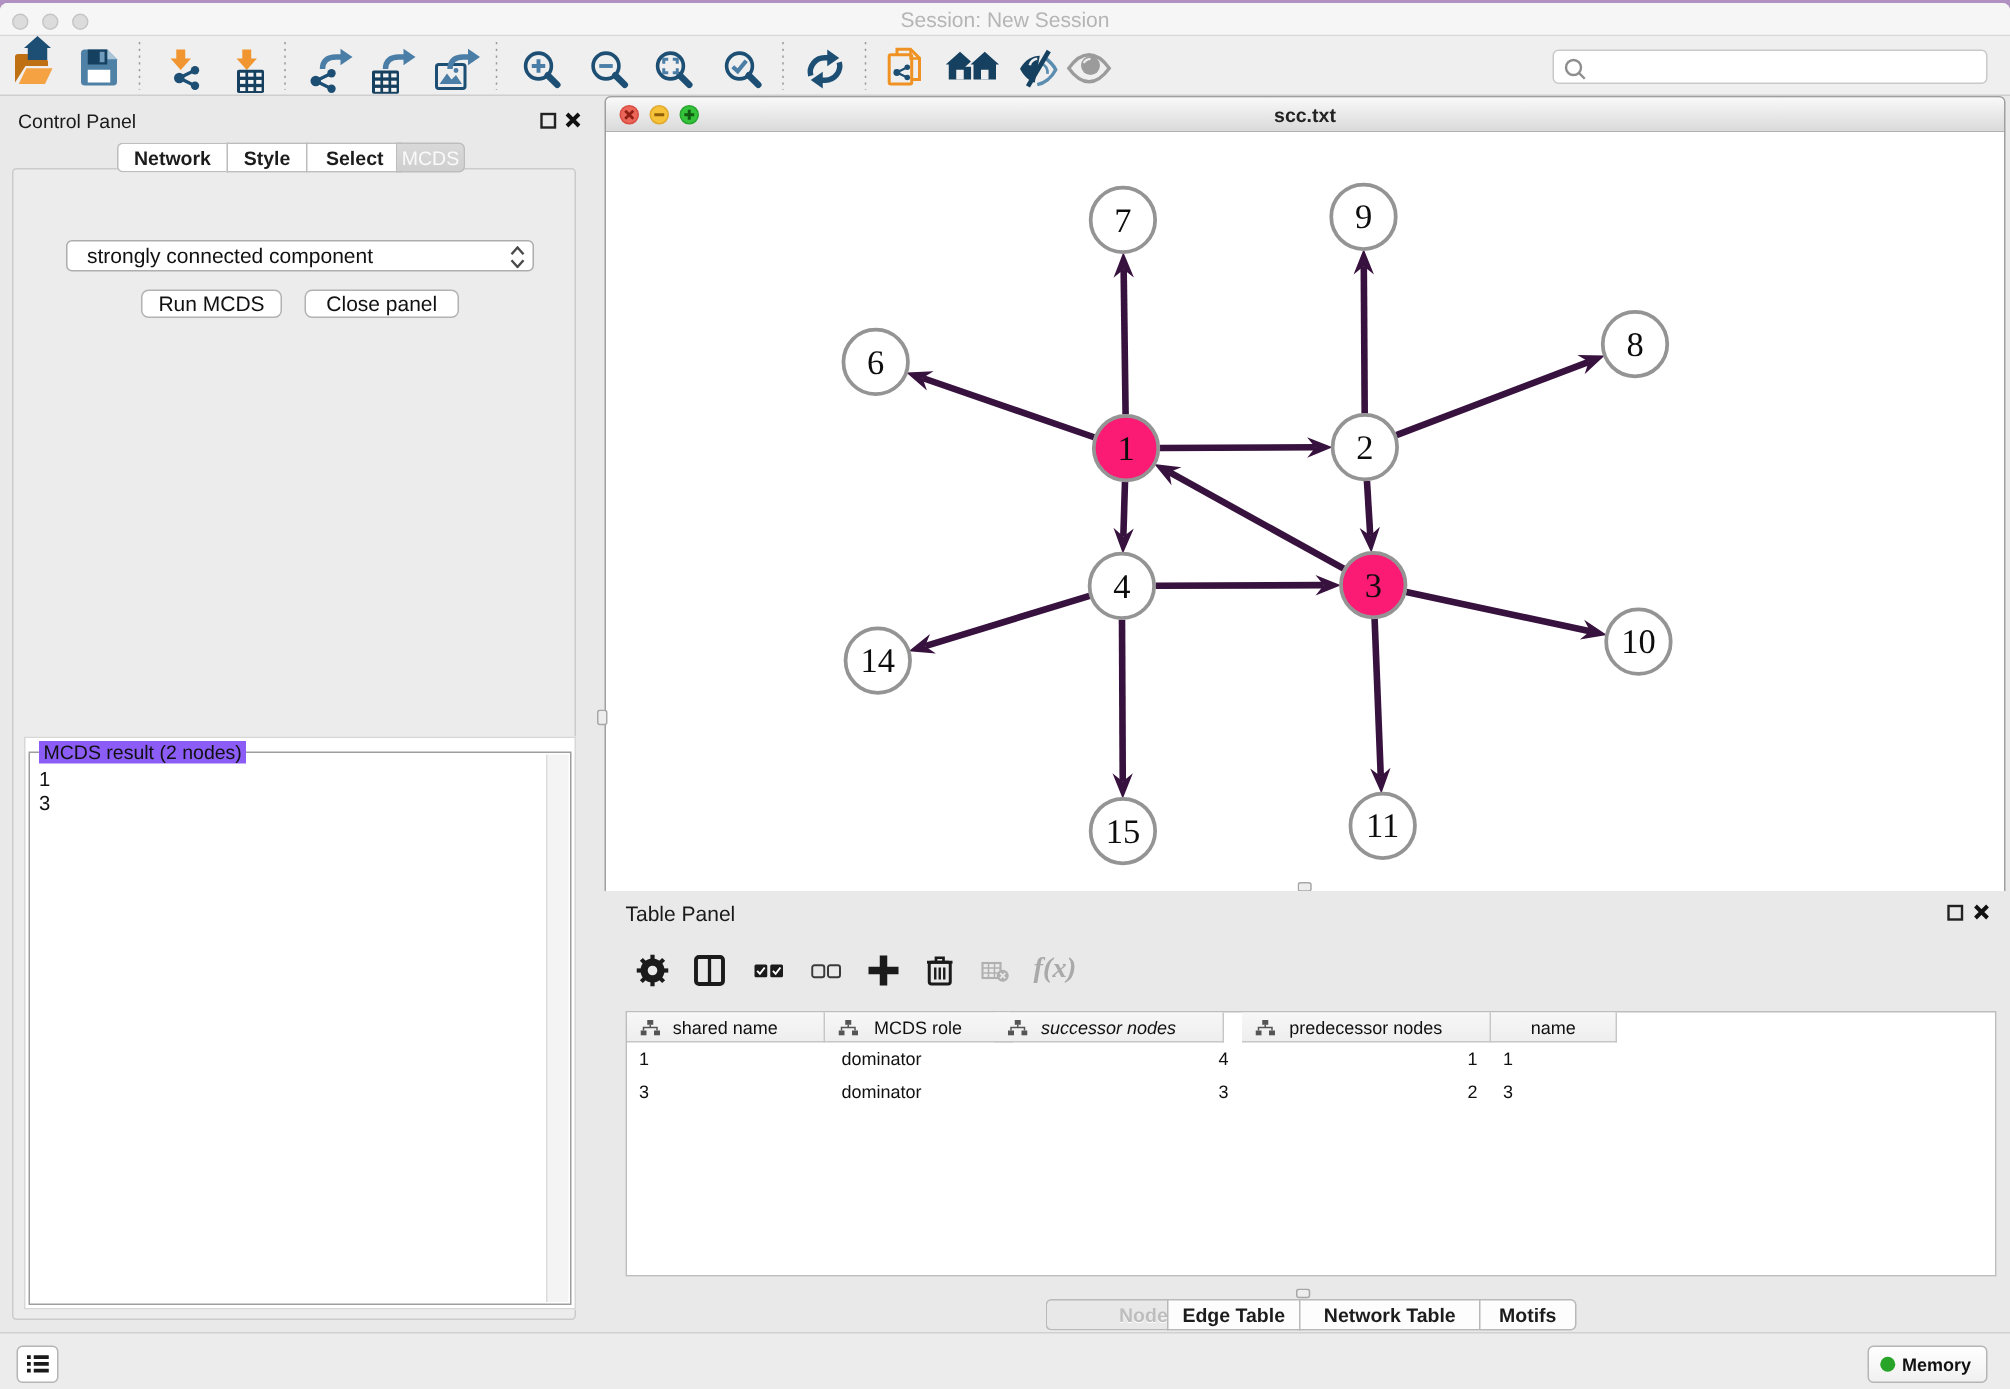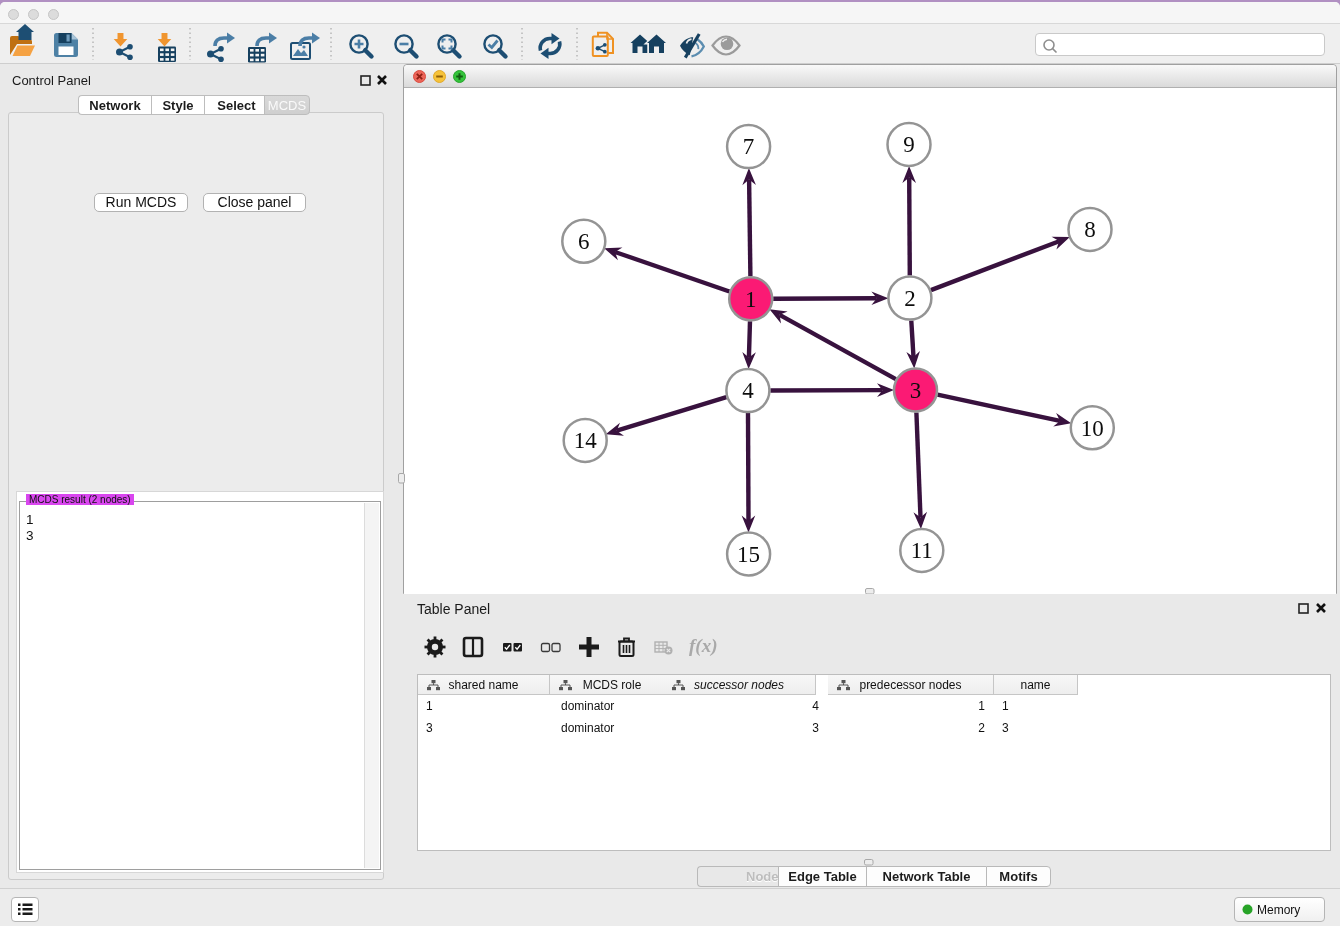--- a/index.html
+++ b/index.html
@@ -17,49 +17,50 @@
 
 #cpanel { position:absolute; left:0; top:64px; width:392px; height:824px; background:#e9e9e9; }
 #cphead { position:absolute; left:12px; top:9px; font-size:13px; color:#1a1a1a; }
 .tab { position:absolute; top:31px; height:20px; background:#fff; border:1px solid #bdbdbd; border-right:none; font-size:13px; font-weight:700; color:#1c1c1c; text-align:center; line-height:19px; z-index:3; }
 #pane { position:absolute; left:8px; top:48px; width:376px; height:768px; background:#ececec; border:1px solid #cbcbcb; border-radius:3px; }
 #optlabel { position:absolute; left:0; top:73px; width:100%; text-align:center; font-size:14px; color:#111; }
 #combo { position:absolute; left:44px; top:96px; width:312px; height:21px; background:#fff; border:1px solid #adadad; border-radius:4px; font-size:14px; color:#111; line-height:19px; padding-left:13px; }
 .btn { position:absolute; top:129px; height:19px; background:#fff; border:1px solid #b2b2b2; border-radius:5px; font-size:14px; color:#111; text-align:center; line-height:17px; }
 #resultwrap { position:absolute; left:16px; top:427px; width:368px; height:382px; background:#fff; border:1px solid #d7d7d7; }
 #groupbox { position:absolute; left:2px; top:9px; right:2px; bottom:2px; border:1px solid #9e9e9e; }
-#grouplabel { position:absolute; left:6px; top:-8px; background:#d946ef; padding:0 3px; font-size:10px; color:#111; z-index:3; }
+#grouplabel { position:absolute; left:6px; top:-8px; background:#8b5cf6; padding:0 3px; font-size:13px; color:#111; z-index:3; }
 #resulttext { position:absolute; left:1px; top:1px; right:16px; bottom:1px; background:#fff; font-size:13.5px; color:#111; padding:9px 0 0 5px; line-height:16px; }
 #resultsb { position:absolute; right:1px; top:1px; width:15px; bottom:1px; background:#f4f4f4; border-left:1px solid #dcdcdc; }
 
 #netwin { position:absolute; left:403px; top:64px; width:934px; height:530px; background:#fff; border:1px solid #a0a0a0; border-radius:4px 4px 0 0; }
 #nettitle { position:absolute; left:0; top:0; width:100%; height:23px; background:linear-gradient(#f9f9f9,#dadada); border-bottom:1px solid #b0b0b0; border-radius:4px 4px 0 0; }
 #nettitletext { position:absolute; width:100%; top:4px; text-align:center; font-size:13px; font-weight:700; color:#222; }
 .mtl { position:absolute; top:5px; width:13px; height:13px; border-radius:50%; }
 #netcontent { position:absolute; left:0; top:24px; width:932px; height:505px; background:#fff; }
 
 #tpanel { position:absolute; left:392px; top:594px; width:948px; height:294px; background:#e9e9e9; }
 #tphead { position:absolute; left:25px; top:7px; font-size:14px; color:#1a1a1a; }
 #tptable { position:absolute; left:25px; top:80px; width:914px; height:177px; background:#fff; border:1px solid #bdbdbd; }
 .th { position:absolute; top:0; height:20px; background:linear-gradient(#f7f7f7,#eeeeee); border-right:1px solid #c6c6c6; border-bottom:1px solid #c6c6c6; font-size:12px; color:#111; text-align:center; line-height:20px; }
 .td { position:absolute; font-size:12px; color:#111; height:22px; line-height:22px; }
 
 .btab { position:absolute; top:272px; height:21px; background:#fdfdfd; border:1px solid #b9b9b9; border-right:none; font-size:13px; font-weight:600; color:#1c1c1c; text-align:center; line-height:20px; }
 
 #statusbar { position:absolute; left:0; top:888px; width:1340px; height:38px; background:#ececec; border-top:1px solid #d0d0d0; }
 #listbtn { position:absolute; left:11px; top:8px; width:28px; height:25px; background:#fff; border:1px solid #b5b5b5; border-radius:4px; }
-#membtn { position:absolute; right:15px; top:8px; width:91px; height:25px; background:linear-gradient(#ffffff,#f0f0f0); border:1px solid #b5b5b5; border-radius:4px; font-size:12px; color:#111; }
+#membtn { position:absolute; right:15px; top:8px; width:80px; height:25px; background:linear-gradient(#ffffff,#f0f0f0); border:1px solid #b5b5b5; border-radius:4px; font-size:12px; color:#111;font-weight:bold; }
 </style>
 </head>
 <body>
 <div id="win"></div>
 <div id="titlebar">
   <div class="tl" style="left:8px"></div>
   <div class="tl" style="left:28px"></div>
   <div class="tl" style="left:48px"></div>
+  <div id="apptitle">Session: New Session</div>
 </div>
 <div id="toolbar">
 <div id="search"></div>
   <svg width="1340" height="40" style="position:absolute;left:0;top:0">
       <g transform="translate(9,11)">
         <path d="M1,20 L1,3 Q1,1 3,1 L9,1 Q10.5,1 11,2.5 L12,4.5 L21,4.5 Q23,4.5 23,6.5 L23,9 L8,9 Z" fill="#bf7012"></path>
         <path d="M3.5,21 L8.5,10.5 L26,10.5 L21,21 Z" fill="#f5a243"></path>
       </g>
       <g transform="translate(54,9)">
         <path d="M0,2.5 Q0,0 2.5,0 L17.5,0 L24,6.5 L24,21.5 Q24,24 21.5,24 L2.5,24 Q0,24 0,21.5 Z" fill="#4e81a5"></path>
@@ -209,20 +210,25 @@
   <div id="cphead">Control Panel</div>
   <svg class="abs" style="left:360px;top:10px" width="30" height="14">
       <rect x="1" y="2" width="9" height="9" fill="none" stroke="#222" stroke-width="1.6"></rect>
       <path d="M18,2 L26,10 M26,2 L18,10" stroke="#111" stroke-width="2.6"></path>
     </svg>
   <div class="tab" style="left:78px; width:73px; border-radius:4px 0 0 4px;">Network</div>
   <div class="tab" style="left:151px; width:53px;">Style</div>
   <div class="tab" style="left:204px; width:64px;">Select</div>
   <div class="tab" style="left:264px; width:46px; background:linear-gradient(#d9d9d9,#cfcfcf); color:#fafafa; font-weight:400; border-right:1px solid #bdbdbd; border-radius:0 4px 4px 0;">MCDS</div>
   <div id="pane"></div>
+  <div id="combo">strongly connected component
+    <svg class="abs" style="right:5px;top:3px" width="10" height="15">
+        <path d="M1,5.5 L5,1 L9,5.5 M1,9.5 L5,14 L9,9.5" fill="none" stroke="#4a4a4a" stroke-width="1.6"></path>
+      </svg>
+  </div>
   <div class="btn" style="left:94px; width:94px;">Run MCDS</div>
   <div class="btn" style="left:203px; width:103px;">Close panel</div>
   <div id="resultwrap">
     <div id="groupbox">
       <div id="grouplabel">MCDS result (2 nodes)</div>
       <div id="resulttext">1<br>3</div>
       <div id="resultsb"></div>
     </div>
   </div>
 </div>
@@ -236,20 +242,21 @@
     <div class="mtl" style="left:29px; background:#f6c239; border:1px solid #e0a92c;">
         <svg width="11" height="11" style="position:absolute;left:0;top:0">
           <path d="M2.2,5.5 L8.8,5.5" stroke="#8e5f08" stroke-width="2"></path>
         </svg>
       </div>
     <div class="mtl" style="left:49px; background:#34c33b; border:1px solid #27a52e;">
         <svg width="11" height="11" style="position:absolute;left:0;top:0">
           <path d="M2.2,5.5 L8.8,5.5 M5.5,2.2 L5.5,8.8" stroke="#115c12" stroke-width="2"></path>
         </svg>
       </div>
+    <div id="nettitletext">scc.txt</div>
   </div>
   <div id="netcontent">
       <svg width="933" height="506" style="position:absolute;left:0;top:0">
         <line x1="346.4" y1="187.3" x2="345.1" y2="90.6" stroke="#38123e" stroke-width="4.4"></line>
         <path d="M0.5,0 L-16.5,-6.8 L-11,0 L-16.5,6.8 Z" fill="#38123e" transform="translate(344.9,79.6) rotate(-90.8)"></path>
         <line x1="325.4" y1="202.5" x2="211.0" y2="163.0" stroke="#38123e" stroke-width="4.4"></line>
         <path d="M0.5,0 L-16.5,-6.8 L-11,0 L-16.5,6.8 Z" fill="#38123e" transform="translate(200.6,159.5) rotate(-161.0)"></path>
         <line x1="369.2" y1="209.7" x2="472.9" y2="209.2" stroke="#38123e" stroke-width="4.4"></line>
         <path d="M0.5,0 L-16.5,-6.8 L-11,0 L-16.5,6.8 Z" fill="#38123e" transform="translate(483.9,209.2) rotate(-0.3)"></path>
         <line x1="346.0" y1="232.3" x2="344.9" y2="268.6" stroke="#38123e" stroke-width="4.4"></line>

